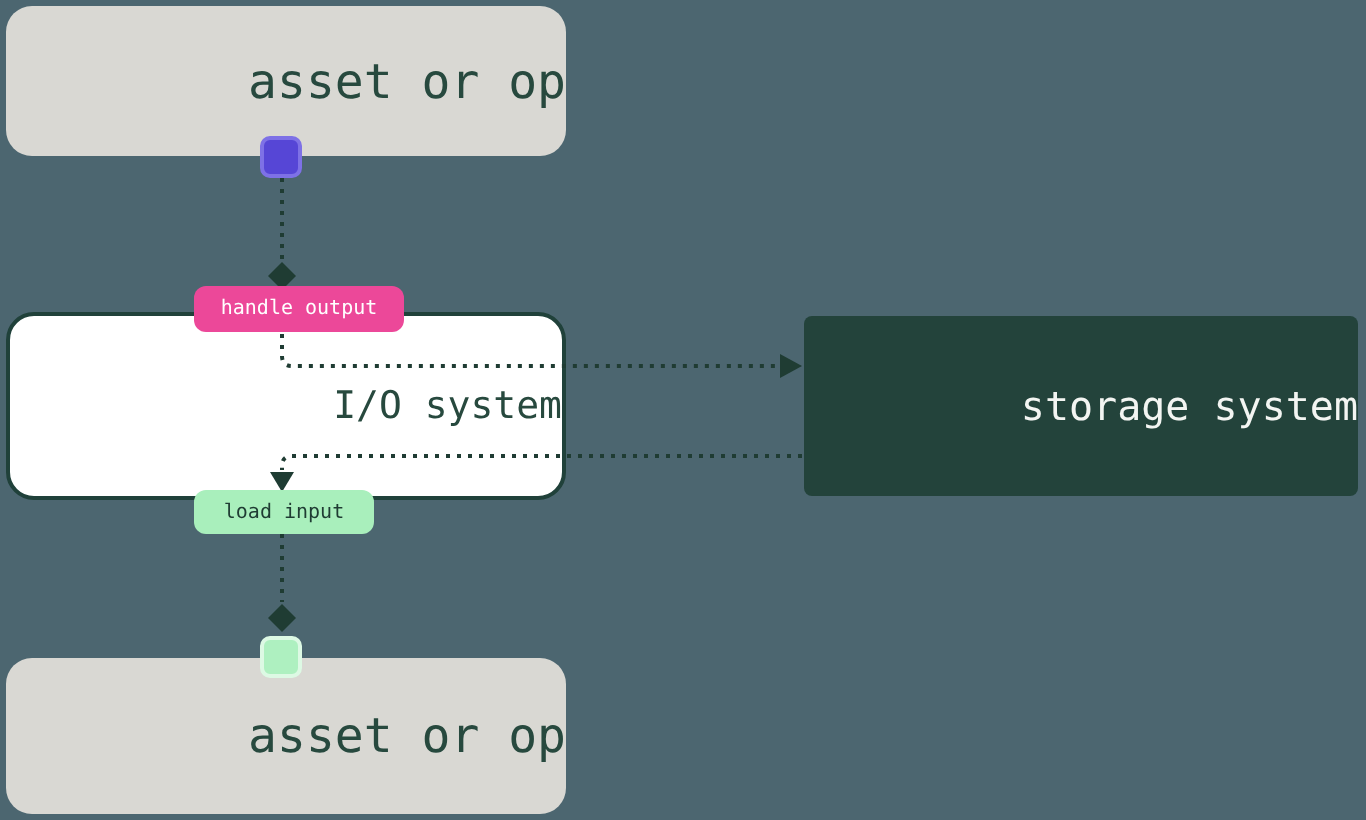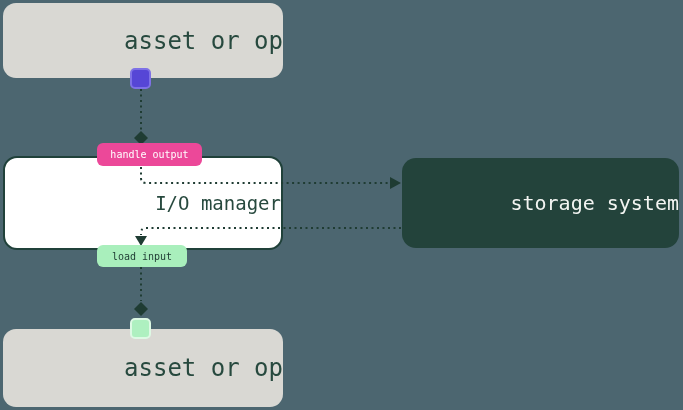--- a/index.html
+++ b/index.html
@@ -29,21 +29,21 @@
     left:3px;top:156px;width:280px;height:94px;
     background:#ffffff;
     border:2px solid #20413a;
     border-radius:14px;
     color:#27493e;
     font-size:19px;
   }
   .node-storage{
     left:402px;top:158px;width:277px;height:90px;
     background:#23433b;
-    border-radius:14px;
+    border-radius:4px;
     color:#f3f5f2;
     font-size:20px;
   }
   .overlay{
     position:absolute;left:0;top:0;width:683px;height:410px;
     pointer-events:none;
   }
   .badge{
     position:absolute;
     display:flex;align-items:center;justify-content:center;
@@ -80,21 +80,21 @@
 </head>
 <body>
 
 <div class="canvas">
 
   <div class="node node-asset top">
     <span>asset or op</span>
   </div>
 
   <div class="node node-io">
-    <span>I/O manager</span>
+    <span>I/O system</span>
   </div>
 
   <div class="node node-storage">
     <span>storage system</span>
   </div>
 
   <div class="node node-asset bottom">
     <span>asset or op</span>
   </div>
 

